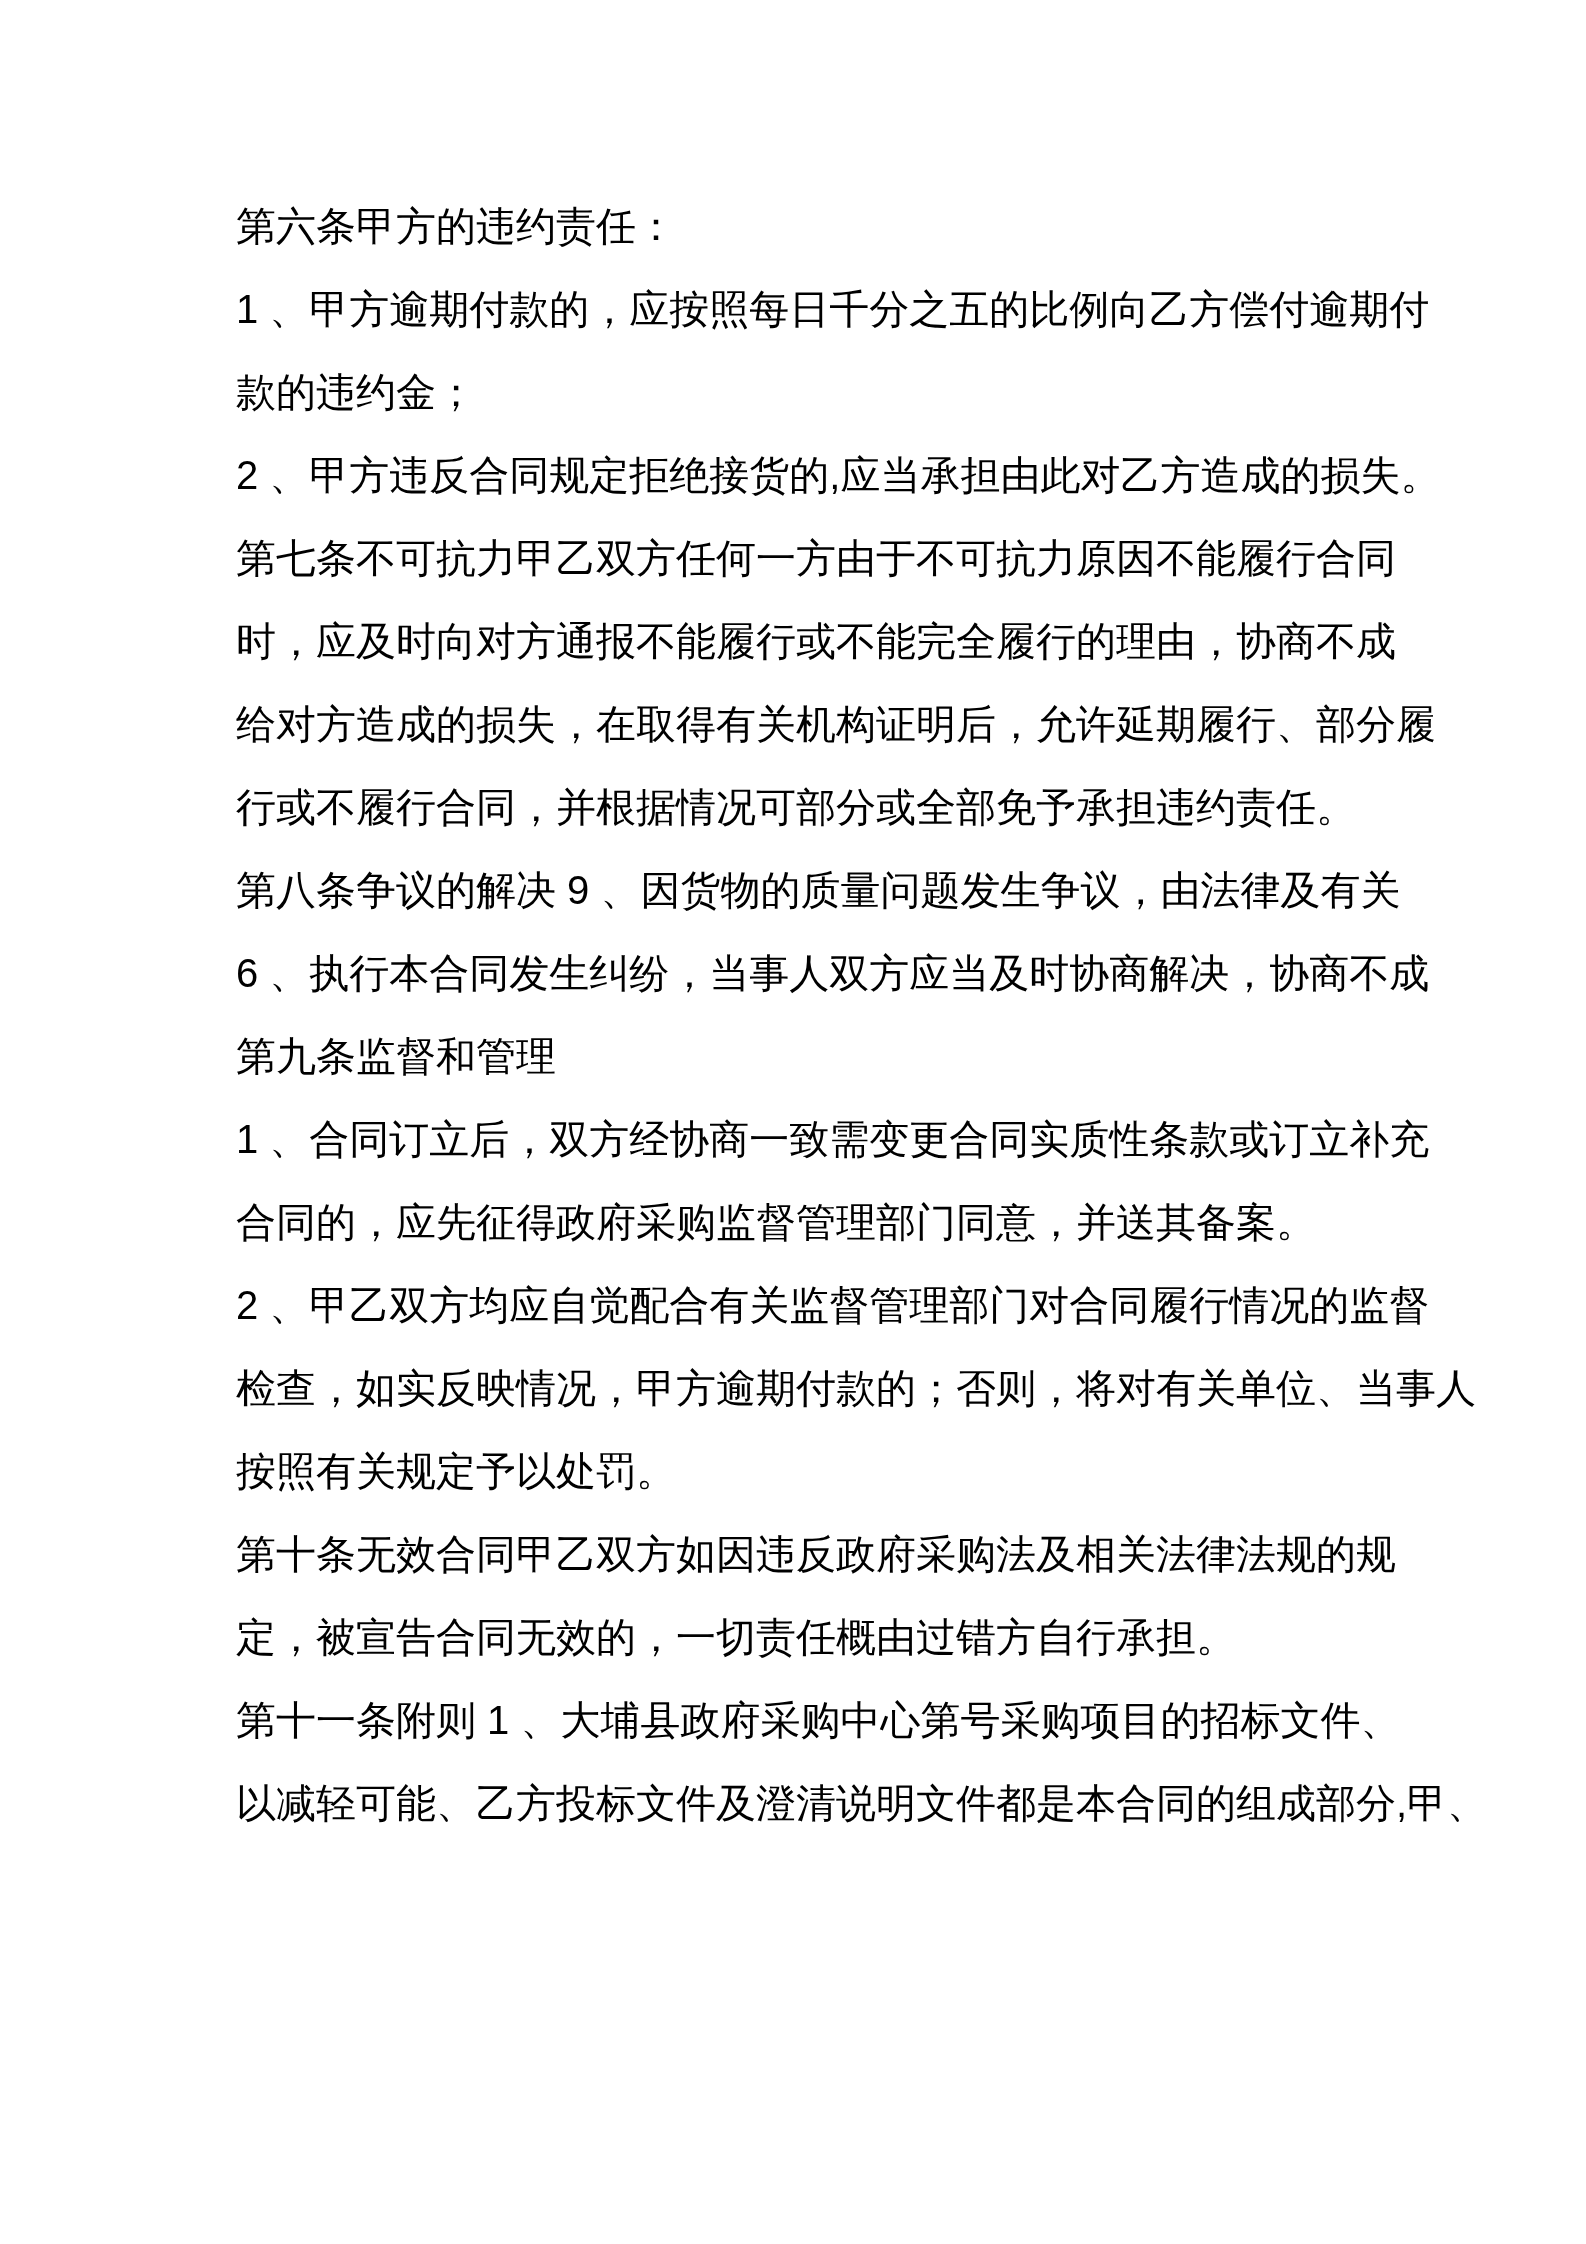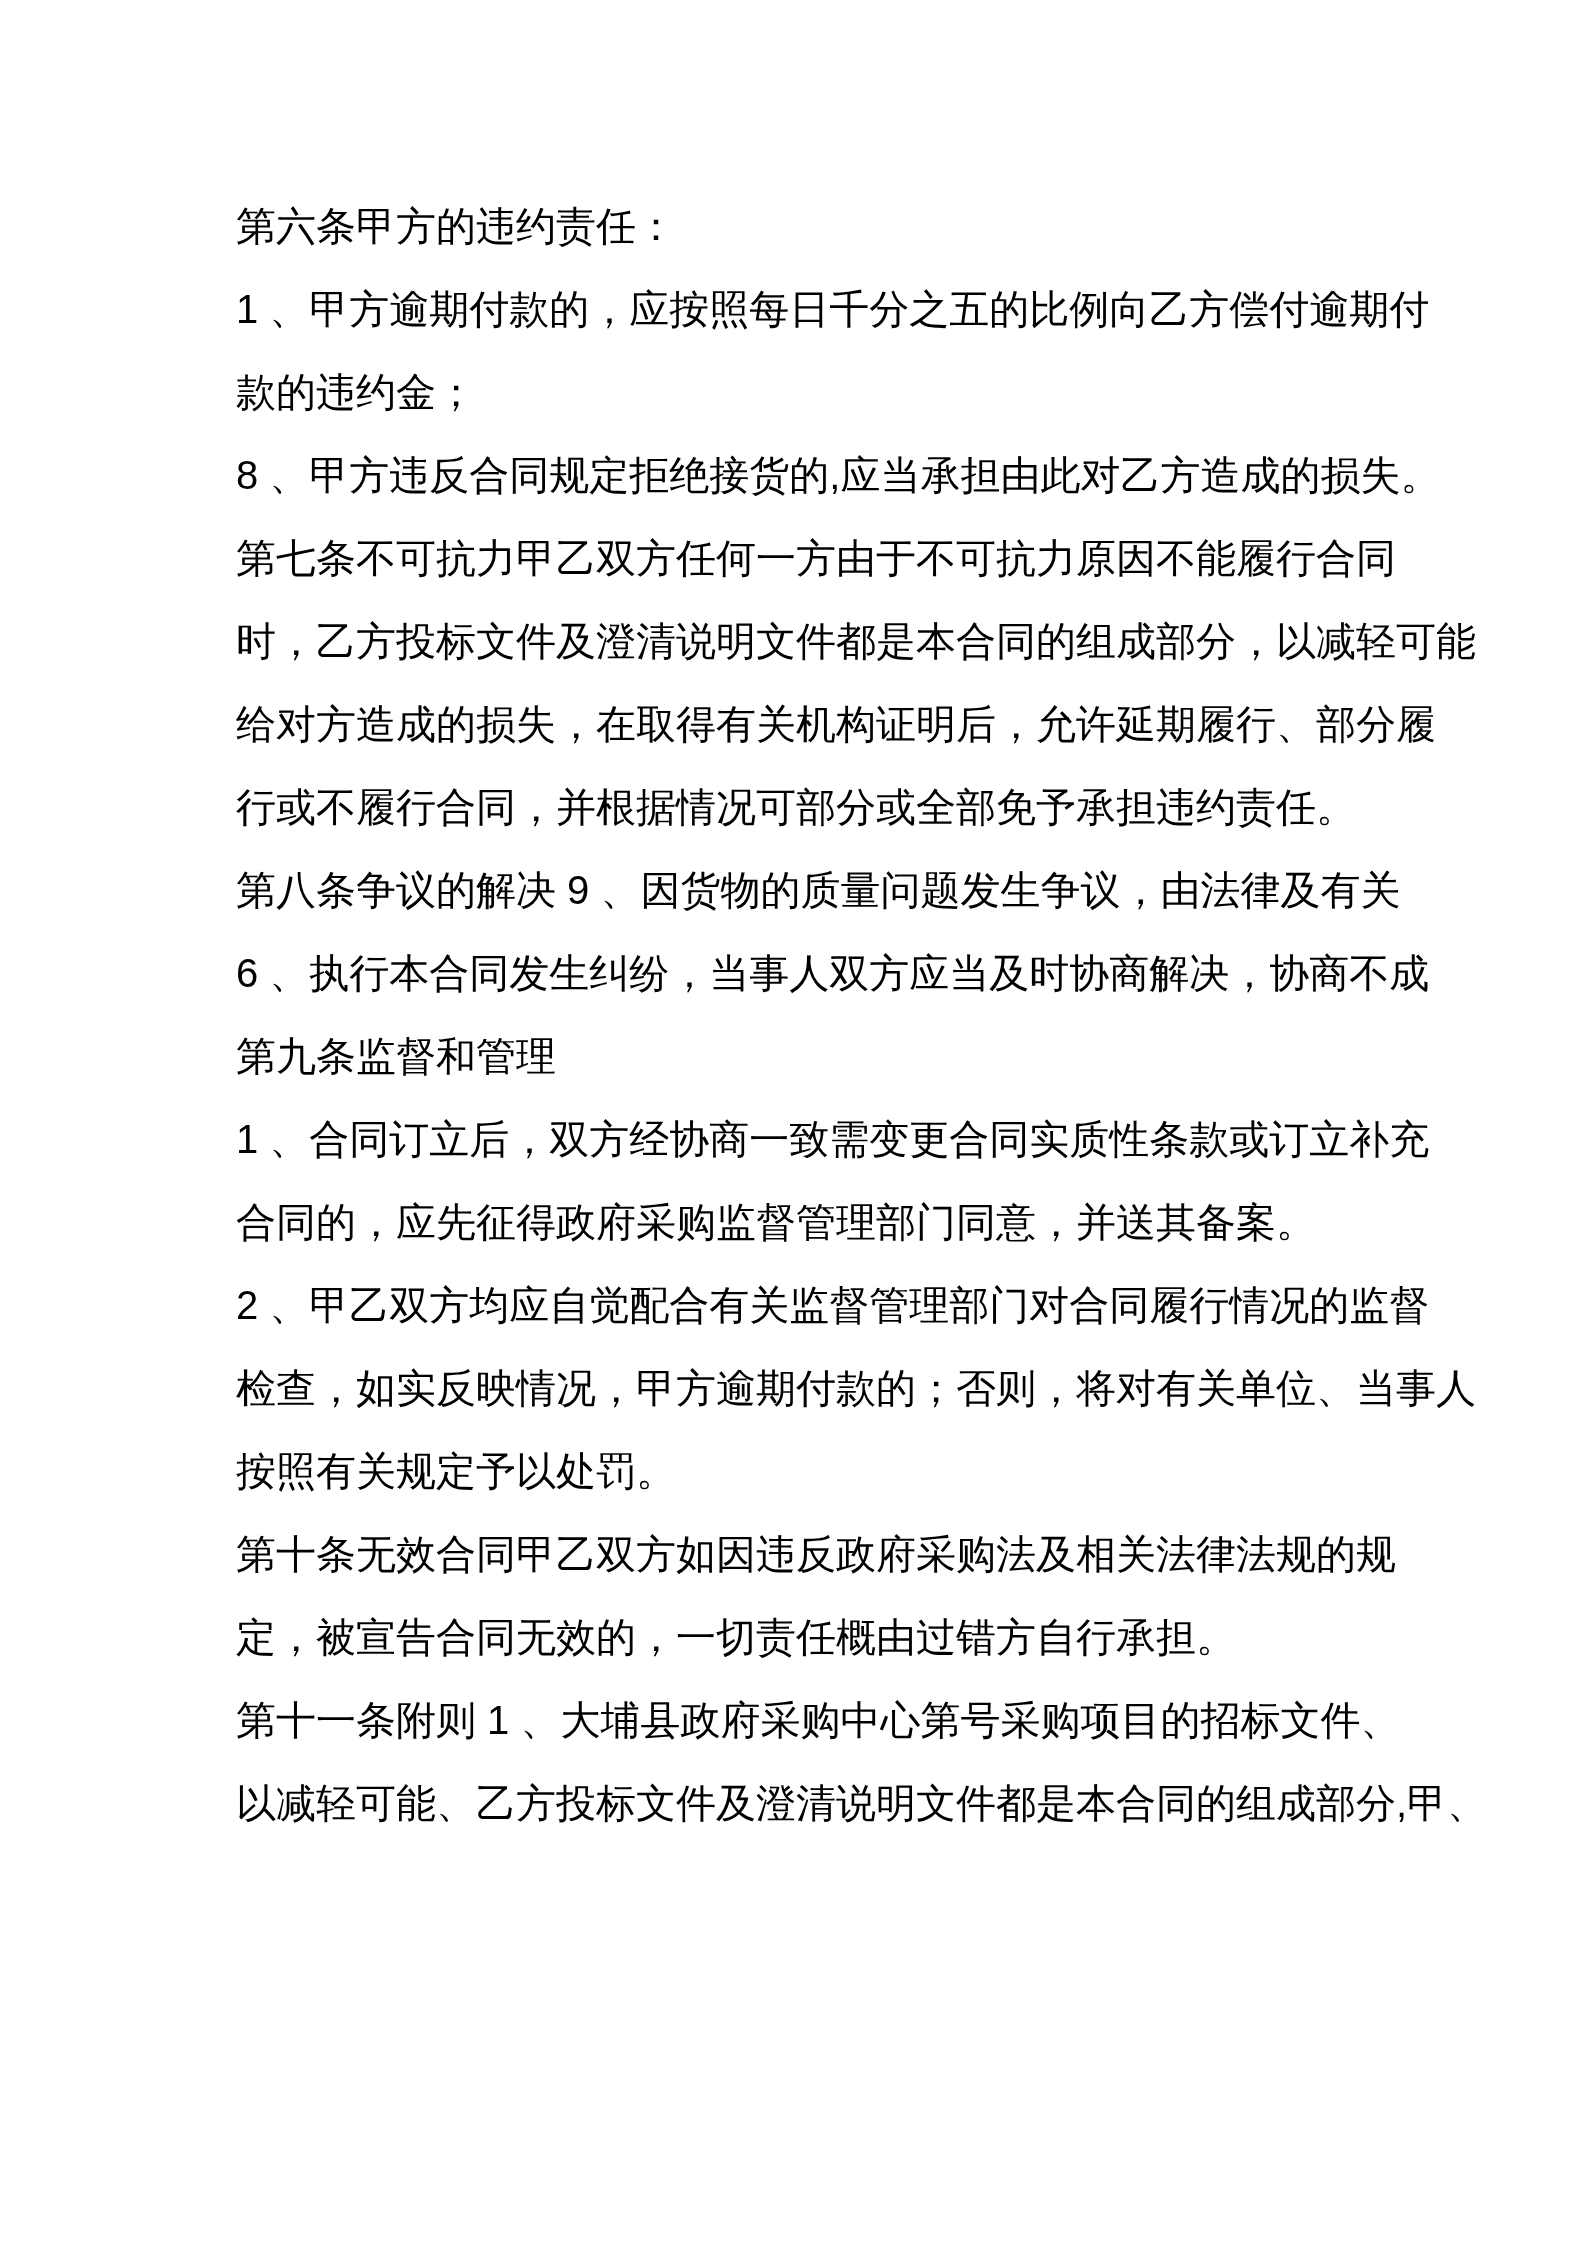--- a/index.html
+++ b/index.html
@@ -34,23 +34,23 @@
   }
 </style>
 </head>
 <body>
 
 <div class="page">
   <div class="textblock">
     <div class="line">第六条甲方的违约责任：</div>
     <div class="line">1 、甲方逾期付款的，应按照每日千分之五的比例向乙方偿付逾期付</div>
     <div class="line">款的违约金；</div>
-    <div class="line">8 、甲方违反合同规定拒绝接货的,应当承担由此对乙方造成的损失。</div>
+    <div class="line">2 、甲方违反合同规定拒绝接货的,应当承担由此对乙方造成的损失。</div>
     <div class="line">第七条不可抗力甲乙双方任何一方由于不可抗力原因不能履行合同</div>
-    <div class="line">时，乙方投标文件及澄清说明文件都是本合同的组成部分，以减轻可能</div>
+    <div class="line">时，应及时向对方通报不能履行或不能完全履行的理由，协商不成</div>
     <div class="line">给对方造成的损失，在取得有关机构证明后，允许延期履行、部分履</div>
     <div class="line">行或不履行合同，并根据情况可部分或全部免予承担违约责任。</div>
     <div class="line">第八条争议的解决 9 、因货物的质量问题发生争议，由法律及有关</div>
     <div class="line">6 、执行本合同发生纠纷，当事人双方应当及时协商解决，协商不成</div>
     <div class="line">第九条监督和管理</div>
     <div class="line">1 、合同订立后，双方经协商一致需变更合同实质性条款或订立补充</div>
     <div class="line">合同的，应先征得政府采购监督管理部门同意，并送其备案。</div>
     <div class="line">2 、甲乙双方均应自觉配合有关监督管理部门对合同履行情况的监督</div>
     <div class="line">检查，如实反映情况，甲方逾期付款的；否则，将对有关单位、当事人</div>
     <div class="line">按照有关规定予以处罚。</div>

